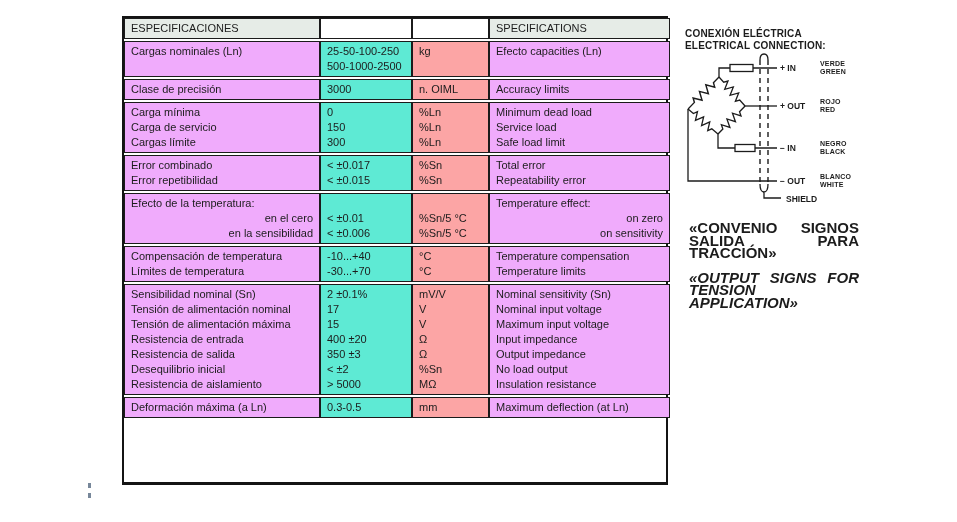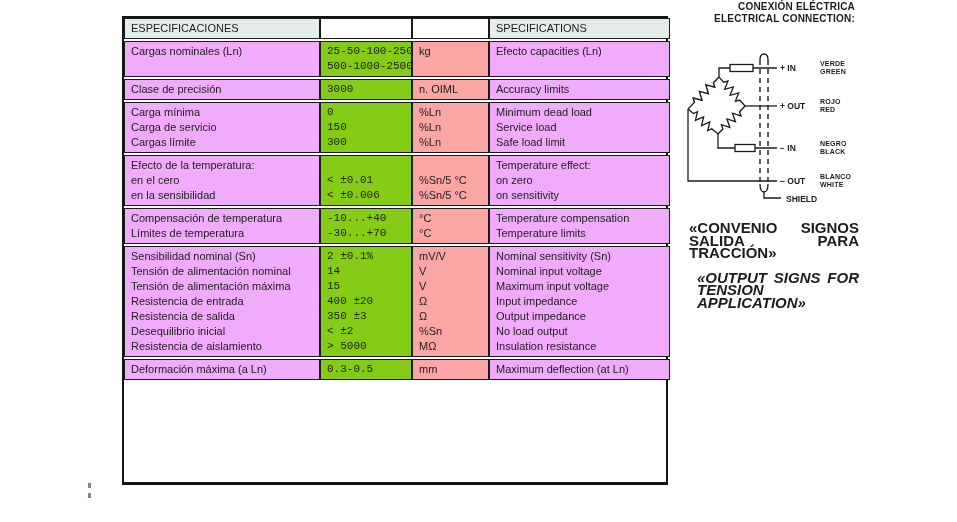--- a/index.html
+++ b/index.html
@@ -17,38 +17,38 @@
     margin-top:-2px;table-layout:fixed;
   }
   table.spec td,table.spec th{
     border:1px solid #1b1b1b;font-size:11px;line-height:15px;
     padding:2px 6px;vertical-align:top;box-sizing:border-box;
     font-weight:normal;text-align:left;overflow:hidden;white-space:nowrap;
   }
   .cell-label{background:#f0abfc;padding-left:7px;}
   .cell-head{background:#e6ece7;font-weight:bold;font-size:11.5px;padding-top:4px;padding-bottom:3px;}
   .cell-plain{background:#ffffff;}
-  .cell-value{background:#84cc16;text-align:right;padding-right:10px;font-family:Liberation Mono, monospace;}
+  .cell-value{background:#5eead4;text-align:right;padding-right:10px;}
   .cell-unit{background:#fca5a5;padding-left:8px;}
-  .line.center{text-align:left;}
+  .line.center{text-align:right;}
   
   .diagram-title{
-    position:absolute;left:685px;top:1px;width:170px;text-align:right;
+    position:absolute;left:685px;top:28px;width:170px;text-align:left;
     font-size:10px;font-weight:bold;line-height:12px;letter-spacing:.2px;
   }
   .diagram-title .t2{}
   .bridge-svg{position:absolute;left:685px;top:48px;}
   .term{font-size:8.5px;font-weight:bold;fill:#1c1c1c;}
   .clr{font-size:7px;font-weight:bold;fill:#1c1c1c;letter-spacing:.2px;}
   .wire{stroke:#1c1c1c;stroke-width:1.3;fill:none;}
   .dash{stroke:#1c1c1c;stroke-width:1.4;fill:none;stroke-dasharray:5,4;}
   .comp{fill:#ffffff;stroke:#1c1c1c;stroke-width:1.3;}
   .notes{position:absolute;left:689px;top:222px;width:170px;}
   .note{font-size:15px;line-height:12.5px;font-weight:bold;text-align:justify;}
-  .note-en{margin-top:12px;font-style:italic;margin-left:8px;}
+  .note-en{margin-top:12px;font-style:italic;}
   
   .edge-mark{position:absolute;width:3px;height:5px;background:#4a5f78;opacity:.75;}
 </style>
 </head>
 <body>
 
 <div class="spec-box">
   <table class="spec">
     <colgroup>
       <col style="width:196px">
@@ -111,20 +111,38 @@
             <div class="line">%Ln</div>
           </td>
           <td class="cell-label">
             <div class="line">Minimum dead load</div>
             <div class="line">Service load</div>
             <div class="line">Safe load limit</div>
           </td>
         </tr>
         <tr>
           <td class="cell-label">
+            <div class="line">Error combinado</div>
+            <div class="line">Error repetibilidad</div>
+          </td>
+          <td class="cell-value">
+            <div class="line">&lt; ±0.017</div>
+            <div class="line">&lt; ±0.015</div>
+          </td>
+          <td class="cell-unit">
+            <div class="line">%Sn</div>
+            <div class="line">%Sn</div>
+          </td>
+          <td class="cell-label">
+            <div class="line">Total error</div>
+            <div class="line">Repeatability error</div>
+          </td>
+        </tr>
+        <tr>
+          <td class="cell-label">
             <div class="line">Efecto de la temperatura:</div>
             <div class="line center">en el cero</div>
             <div class="line center">en la sensibilidad</div>
           </td>
           <td class="cell-value">
             <div class="line">&nbsp;</div>
             <div class="line">&lt; ±0.01</div>
             <div class="line">&lt; ±0.006</div>
           </td>
           <td class="cell-unit">
@@ -161,21 +179,21 @@
             <div class="line">Sensibilidad nominal (Sn)</div>
             <div class="line">Tensión de alimentación nominal</div>
             <div class="line">Tensión de alimentación máxima</div>
             <div class="line">Resistencia de entrada</div>
             <div class="line">Resistencia de salida</div>
             <div class="line">Desequilibrio inicial</div>
             <div class="line">Resistencia de aislamiento</div>
           </td>
           <td class="cell-value">
             <div class="line">2 ±0.1%</div>
-            <div class="line">14</div>
+            <div class="line">17</div>
             <div class="line">15</div>
             <div class="line">400 ±20</div>
             <div class="line">350 ±3</div>
             <div class="line">&lt; ±2</div>
             <div class="line">&gt; 5000</div>
           </td>
           <td class="cell-unit">
             <div class="line">mV/V</div>
             <div class="line">V</div>
             <div class="line">V</div>

